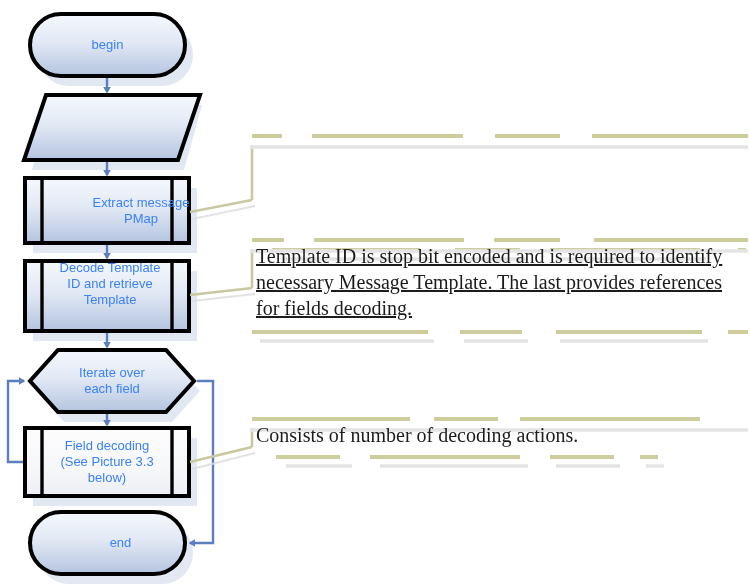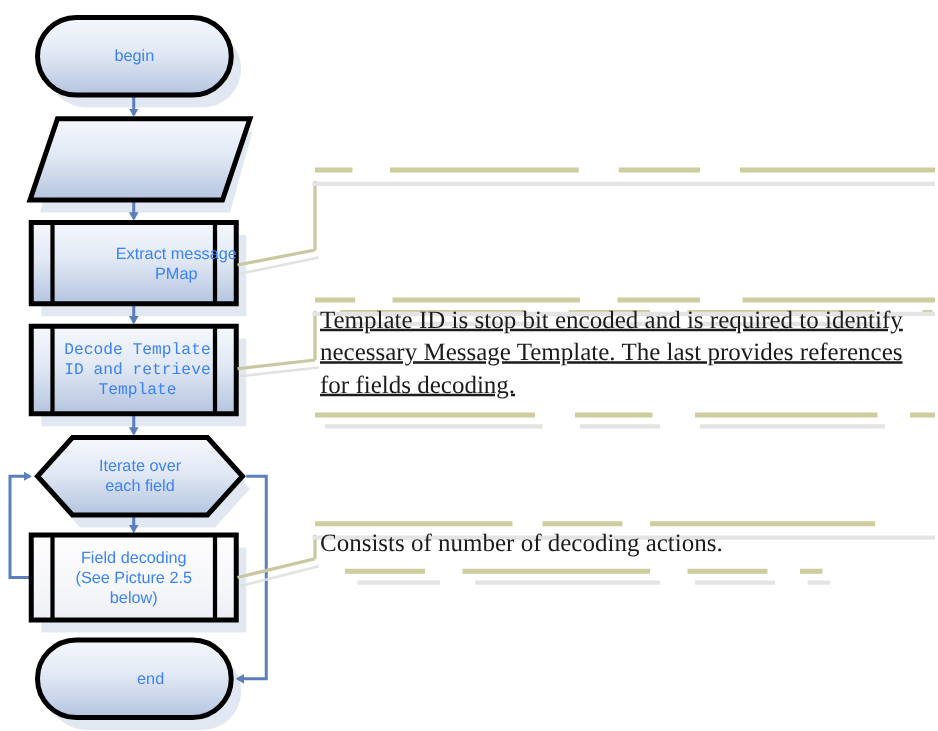--- a/index.html
+++ b/index.html
@@ -185,29 +185,29 @@
       <line x1="250" y1="430" x2="748" y2="430"></line>
     </g>
   </svg>
 
   <div class="node-label" style="left:30px; top:14px; width:155px; height:62px;">begin</div>
 
 
   <div class="node-label" style="left:42px; top:178px; width:104px; height:65px;margin-left:47px;">Extract message
 PMap</div>
 
-  <div class="node-label" style="left:42px; top:261px; width:136px; height:70px;font-family:Liberation Mono, monospace;">Decode Template
+  <div class="node-label" style="left:42px; top:249px; width:136px; height:70px;">Decode Template
 ID and retrieve
 Template</div>
 
   <div class="node-label" style="left:40px; top:350px; width:144px; height:62px;">Iterate over
 each field</div>
 
   <div class="node-label" style="left:42px; top:428px; width:130px; height:68px;">Field decoding
-(See Picture 2.5
+(See Picture 3.3
 below)</div>
 
   <div class="node-label" style="left:30px; top:512px; width:155px; height:62px;padding-left:13px;">end</div>
 
 
   <div class="annotation" style="left:256px; top:243px; width:492px;text-decoration:underline;">Template ID is stop bit encoded and is required to identify necessary Message Template. The last provides references for fields decoding.</div>
 
   <div class="annotation" style="left:256px; top:422px; width:484px;">Consists of number of decoding actions.</div>
 
 

